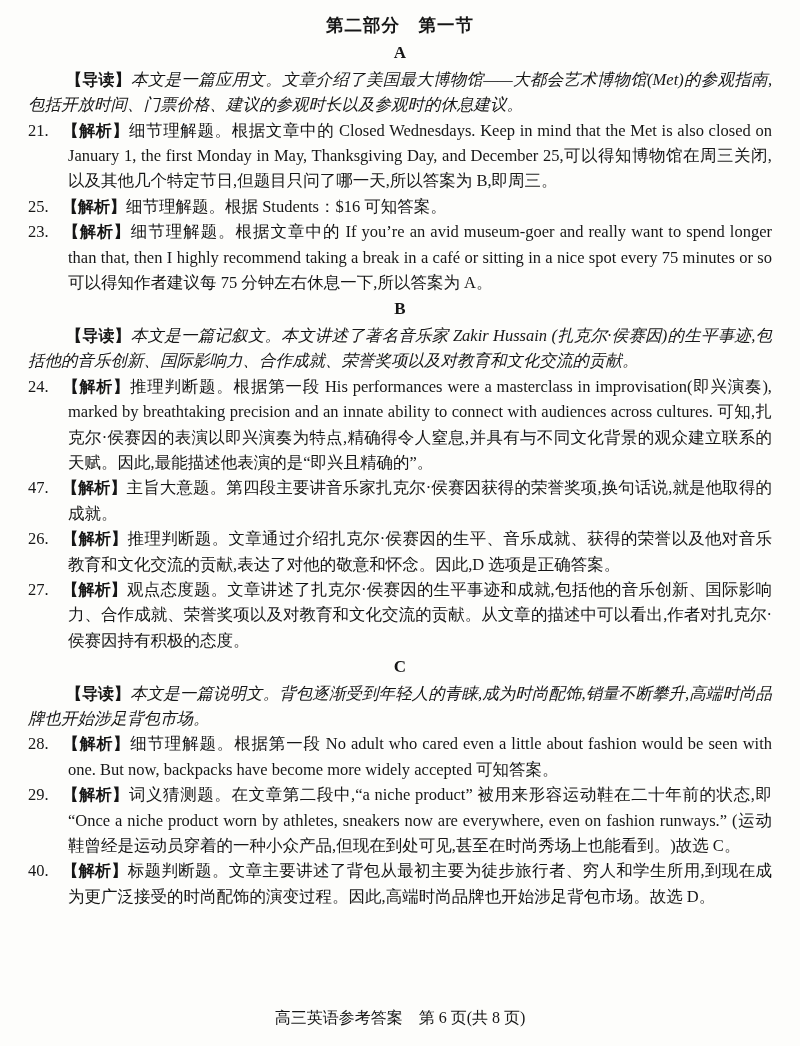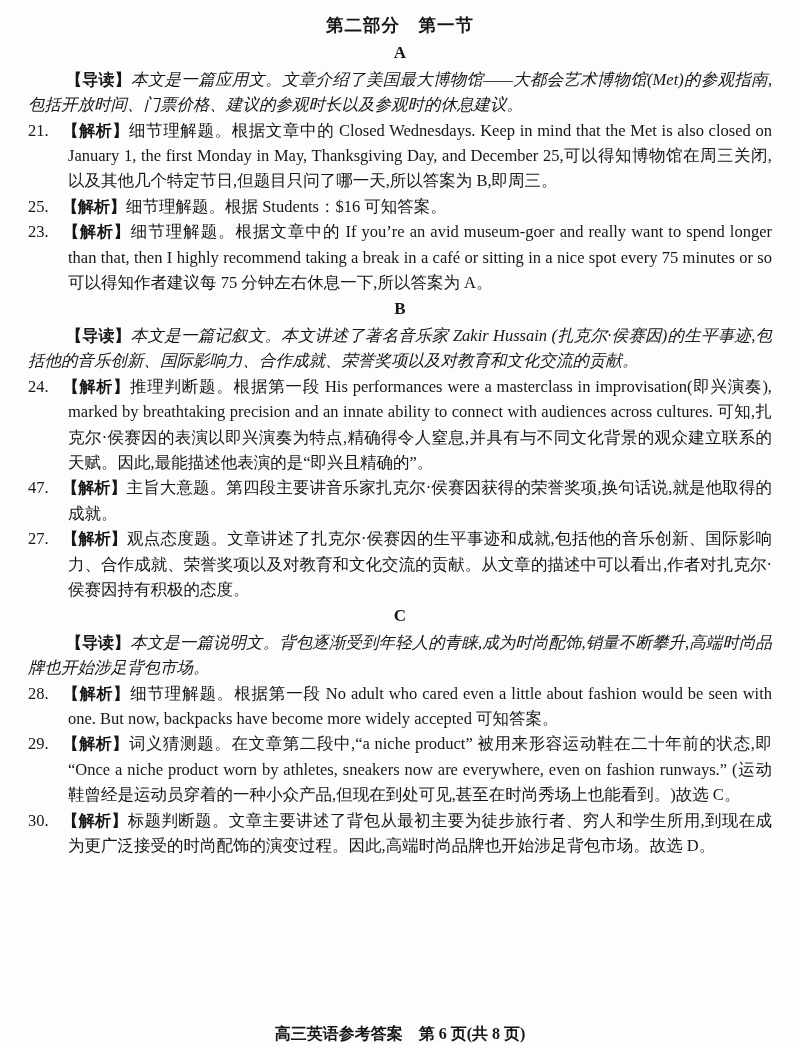--- a/index.html
+++ b/index.html
@@ -50,22 +50,23 @@
     text-align: justify;
   }
   p.item .num {
     display: inline-block;
     width: 34px;
     text-indent: 0;
   }
   .footer {
     margin-top: auto;
     text-align: center;
-    font-weight: bold;
+    font-weight: normal;
     font-size: 16px;
+    padding-bottom: 16px;
   }
 </style>
 </head>
 <body>
 
 <div class="page">
 
   <div class="title">第二部分　第一节</div>
 
   <div class="section-letter">A</div>
@@ -77,28 +78,29 @@
 
   <p class="item"><span class="num">23.</span><span class="lbl">【解析】</span><span>细节理解题。根据文章中的 If you’re an avid museum-goer and really want to spend longer than that, then I highly recommend taking a break in a café or sitting in a nice spot every 75 minutes or so 可以得知作者建议每 75 分钟左右休息一下,所以答案为 A。</span></p>
 
   <div class="section-letter">B</div>
   <p class="intro"><span class="lbl">【导读】</span><span>本文是一篇记叙文。本文讲述了著名音乐家 Zakir Hussain (扎克尔·侯赛因)的生平事迹,包括他的音乐创新、国际影响力、合作成就、荣誉奖项以及对教育和文化交流的贡献。</span></p>
 
   <p class="item"><span class="num">24.</span><span class="lbl">【解析】</span><span>推理判断题。根据第一段 His performances were a masterclass in improvisation(即兴演奏), marked by breathtaking precision and an innate ability to connect with audiences across cultures. 可知,扎克尔·侯赛因的表演以即兴演奏为特点,精确得令人窒息,并具有与不同文化背景的观众建立联系的天赋。因此,最能描述他表演的是“即兴且精确的”。</span></p>
 
   <p class="item"><span class="num">47.</span><span class="lbl">【解析】</span><span>主旨大意题。第四段主要讲音乐家扎克尔·侯赛因获得的荣誉奖项,换句话说,就是他取得的成就。</span></p>
 
+  <p class="item"><span class="num">26.</span><span class="lbl">【解析】</span><span>推理判断题。文章通过介绍扎克尔·侯赛因的生平、音乐成就、获得的荣誉以及他对音乐教育和文化交流的贡献,表达了对他的敬意和怀念。因此,D 选项是正确答案。</span></p>
 
   <p class="item"><span class="num">27.</span><span class="lbl">【解析】</span><span>观点态度题。文章讲述了扎克尔·侯赛因的生平事迹和成就,包括他的音乐创新、国际影响力、合作成就、荣誉奖项以及对教育和文化交流的贡献。从文章的描述中可以看出,作者对扎克尔·侯赛因持有积极的态度。</span></p>
 
   <div class="section-letter">C</div>
   <p class="intro"><span class="lbl">【导读】</span><span>本文是一篇说明文。背包逐渐受到年轻人的青睐,成为时尚配饰,销量不断攀升,高端时尚品牌也开始涉足背包市场。</span></p>
 
   <p class="item"><span class="num">28.</span><span class="lbl">【解析】</span><span>细节理解题。根据第一段 No adult who cared even a little about fashion would be seen with one. But now, backpacks have become more widely accepted 可知答案。</span></p>
 
   <p class="item"><span class="num">29.</span><span class="lbl">【解析】</span><span>词义猜测题。在文章第二段中,“a niche product” 被用来形容运动鞋在二十年前的状态,即 “Once a niche product worn by athletes, sneakers now are everywhere, even on fashion runways.” (运动鞋曾经是运动员穿着的一种小众产品,但现在到处可见,甚至在时尚秀场上也能看到。)故选 C。</span></p>
 
-  <p class="item"><span class="num">30.</span><span class="lbl">【解析】</span><span>标题判断题。文章主要讲述了背包从最初主要为徒步旅行者、穷人和学生所用,到现在成为更广泛接受的时尚配饰的演变过程。因此,高端时尚品牌也开始涉足背包市场。故选 D。</span></p>
+  <p class="item"><span class="num">40.</span><span class="lbl">【解析】</span><span>标题判断题。文章主要讲述了背包从最初主要为徒步旅行者、穷人和学生所用,到现在成为更广泛接受的时尚配饰的演变过程。因此,高端时尚品牌也开始涉足背包市场。故选 D。</span></p>
 
 
   <div class="footer">高三英语参考答案　第 6 页(共 8 页)</div>
 
 </div>
 
 </body></html>

